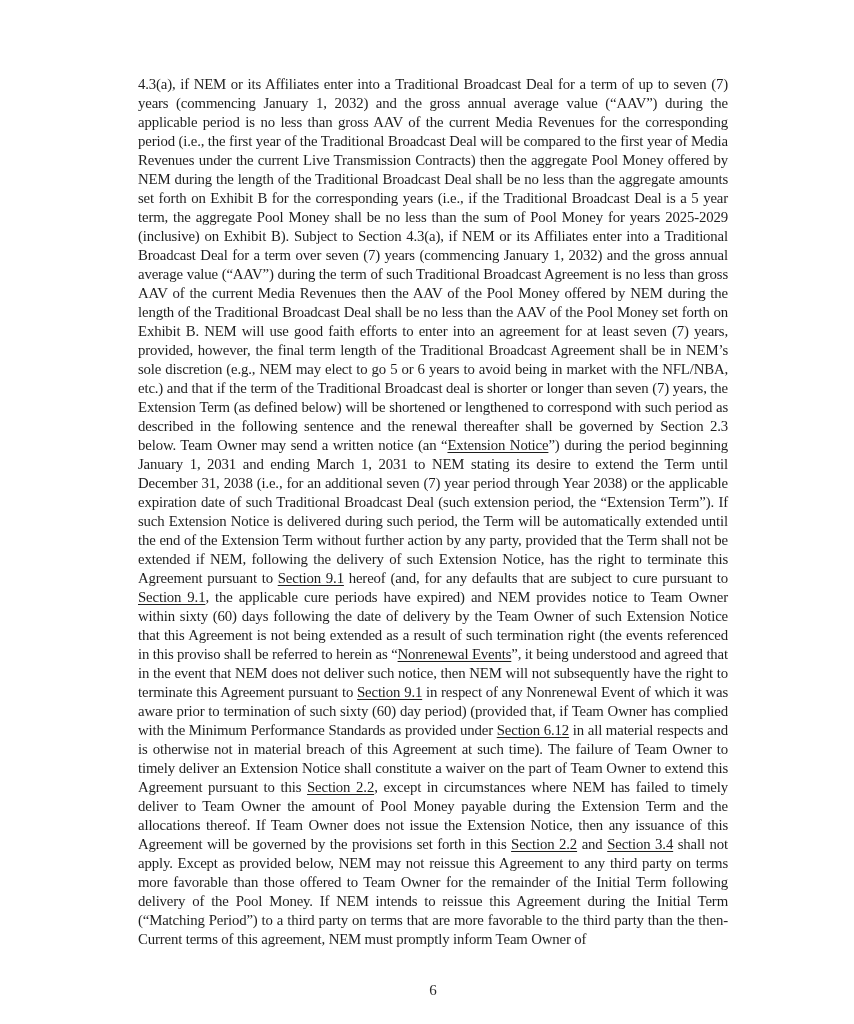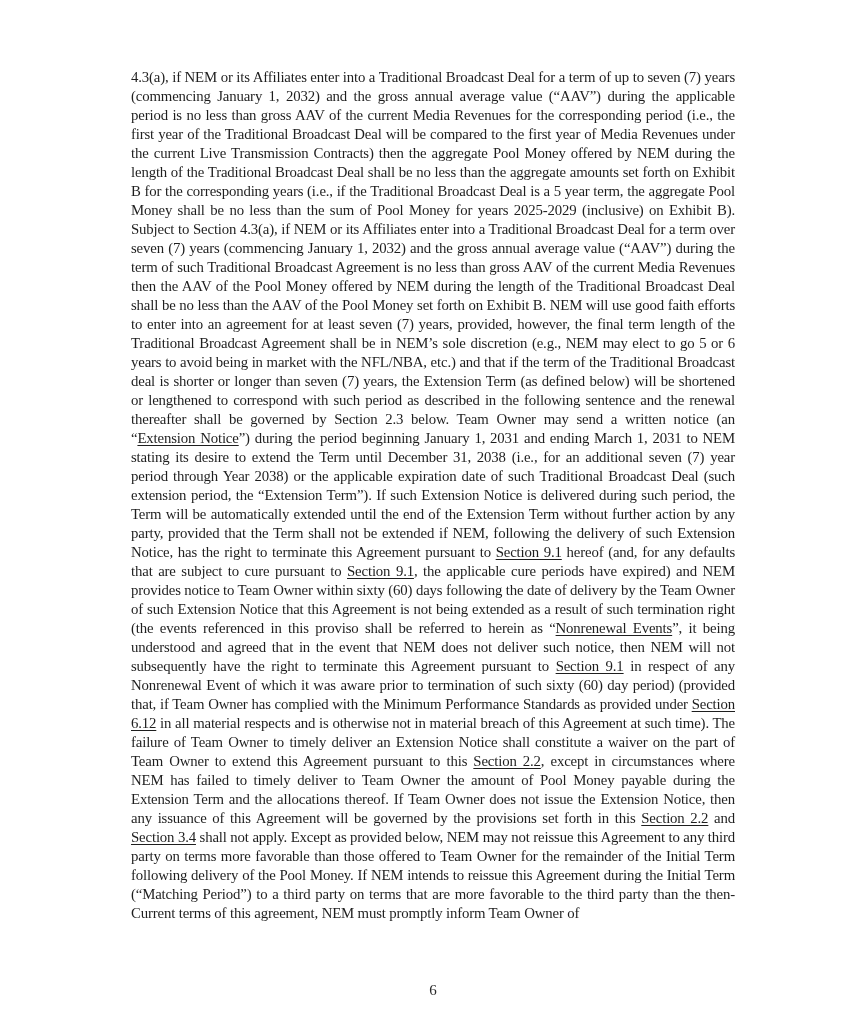--- a/index.html
+++ b/index.html
@@ -15,21 +15,21 @@
     overflow: hidden;
     font-family: "Liberation Serif", serif;
   }
   .content {
     position: absolute;
     left: 127px;
     top: 64px;
     width: 612px;
   }
   .body-text {
-    margin: 4px;
+    margin: 11px;
     font-size: 14.8px;
     line-height: 19px;
     letter-spacing: -0.15px;
     text-align: justify;
     color: #1e1e1e;
   }
   .body-text span.underline {
     text-decoration: underline;
     text-underline-offset: 2px;
   }

